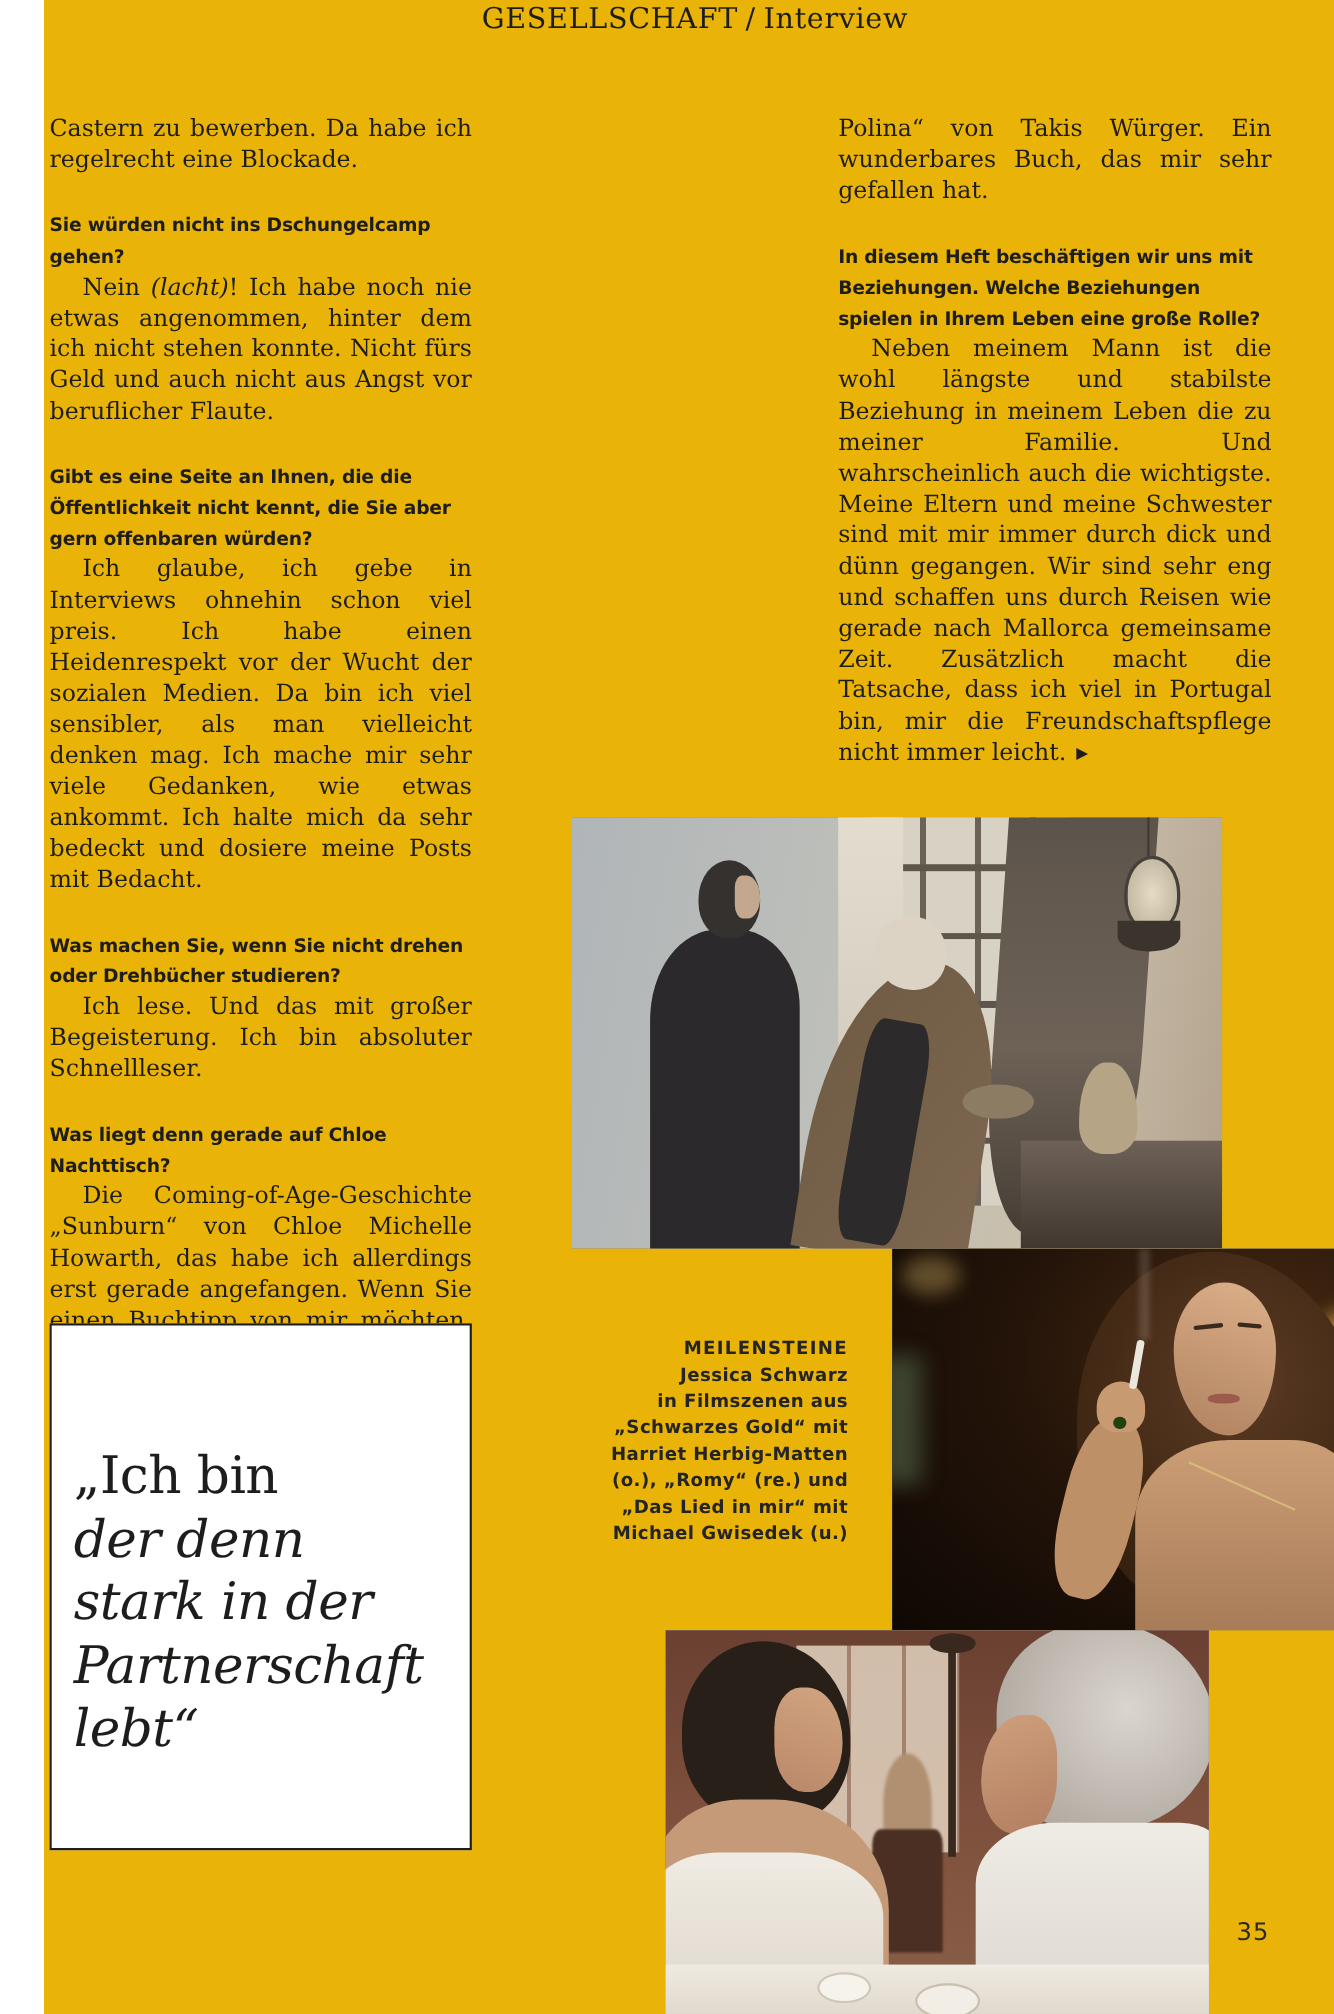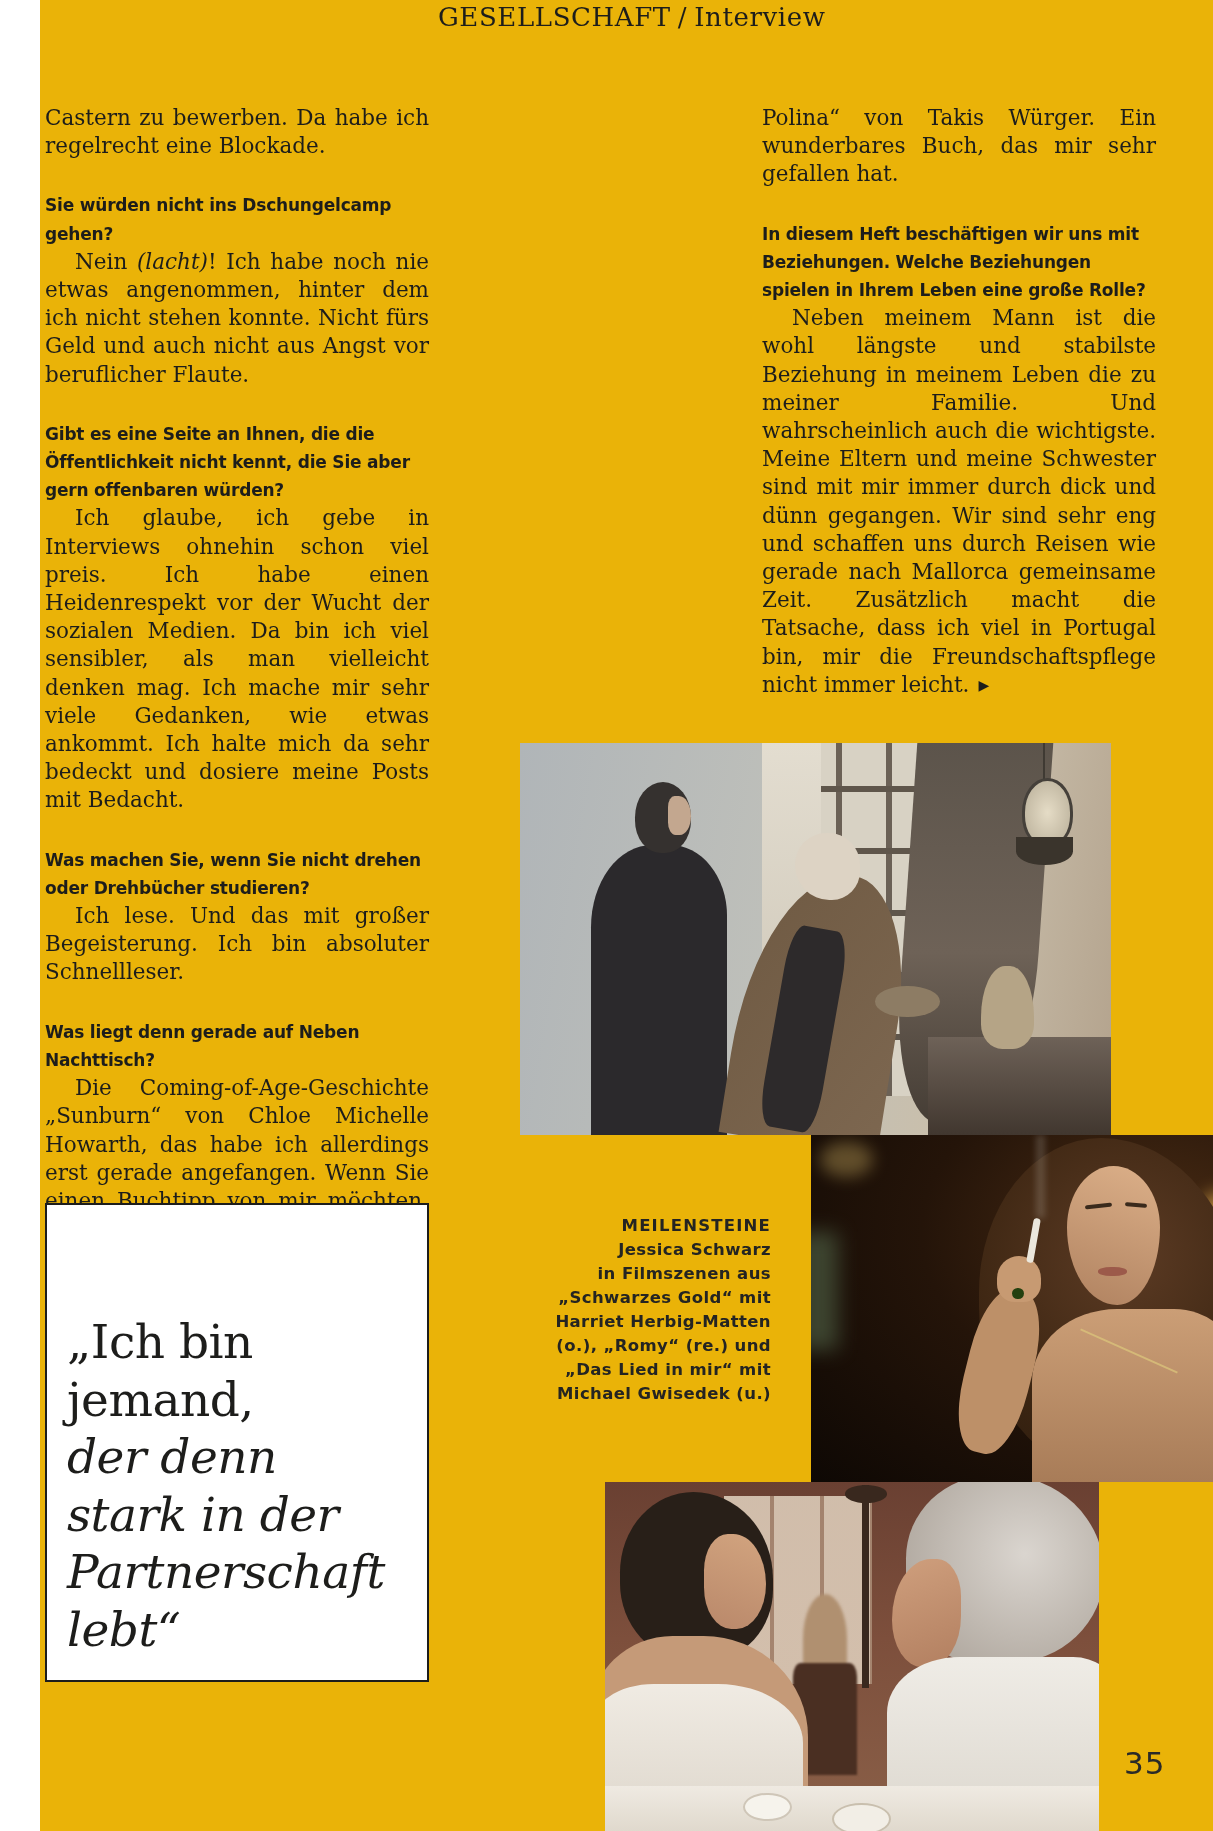--- a/index.html
+++ b/index.html
@@ -32,21 +32,21 @@
   .ql.it{font-style:italic;}
 
   
   .caption{position:absolute;right:482px;top:1214px;width:320px;text-align:right;
            font-family:"DejaVu Sans", sans-serif;font-weight:bold;font-size:16.5px;
            line-height:24px;letter-spacing:0.4px;color:#242422;}
   .cap-kicker{letter-spacing:1.2px;}
 
   
   .pageno{position:absolute;left:1084px;top:1745px;font-family:"DejaVu Sans", sans-serif;
-          font-size:31px;color:#2a2a28;letter-spacing:1px;}
+          font-size:22px;color:#2a2a28;letter-spacing:1px;}
 
   
   .photo{position:absolute;overflow:hidden;background:#888;}
   .photo *{position:absolute;}
   #photo1{left:480px;top:743px;width:591px;height:392px;}
   #photo2{left:771px;top:1135px;width:442px;height:347px;}
   #photo3{left:565px;top:1482px;width:494px;height:349px;}
 
   
   .p1-bg{inset:0;background:linear-gradient(100deg,#b0b5b8 0%,#bfc0ba 45%,#c9bfac 72%,#b3a28c 100%);}
@@ -146,21 +146,21 @@
 
     <p class="q">Sie würden nicht ins Dschungelcamp gehen?</p>
     <p class="body ans"><span>Nein </span><em>(lacht)</em><span>! Ich habe noch nie etwas angenommen, hinter dem ich nicht stehen konnte. Nicht fürs Geld und auch nicht aus Angst vor beruflicher Flaute.</span></p>
 
     <p class="q">Gibt es eine Seite an Ihnen, die die Öffentlichkeit nicht kennt, die Sie aber gern offenbaren würden?</p>
     <p class="body ans">Ich glaube, ich gebe in Interviews ohnehin schon viel preis. Ich habe einen Heidenrespekt vor der Wucht der sozialen Medien. Da bin ich viel sensibler, als man vielleicht denken mag. Ich mache mir sehr viele Gedanken, wie etwas ankommt. Ich halte mich da sehr bedeckt und dosiere meine Posts mit Bedacht.</p>
 
     <p class="q">Was machen Sie, wenn Sie nicht drehen oder Drehbücher studieren?</p>
     <p class="body ans">Ich lese. Und das mit großer Begeisterung. Ich bin absoluter Schnellleser.</p>
 
-    <p class="q">Was liegt denn gerade auf Neben Nachttisch?</p>
+    <p class="q">Was liegt denn gerade auf Chloe Nachttisch?</p>
     <p class="body ans">Die Coming-of-Age-Geschichte „Sunburn“ von Chloe Michelle Howarth, das habe ich allerdings erst gerade angefangen. Wenn Sie einen Buchtipp von mir möchten, dann „Für</p>
   </div>
 
   <div class="col col-right">
     <p class="body">Polina“ von Takis Würger. Ein wunderbares Buch, das mir sehr gefallen hat.</p>
 
     <p class="q">In diesem Heft beschäftigen wir uns mit Beziehungen. Welche Beziehungen spielen in Ihrem Leben eine große Rolle?</p>
     <p class="body ans"><span>Neben meinem Mann ist die wohl längste und stabilste Beziehung in meinem Leben die zu meiner Familie. Und wahrscheinlich auch die wichtigste. Meine Eltern und meine Schwester sind mit mir immer durch dick und dünn gegangen. Wir sind sehr eng und schaffen uns durch Reisen wie gerade nach Mallorca gemeinsame Zeit. Zusätzlich macht die Tatsache, dass ich viel in Portugal bin, mir die Freundschaftspflege nicht immer leicht.</span><span class="marker">▶</span></p>
   </div>
 
@@ -230,21 +230,20 @@
     <div class="cap-line">„Schwarzes Gold“ mit</div>
     <div class="cap-line">Harriet Herbig-Matten</div>
     <div class="cap-line">(o.), „Romy“ (re.) und</div>
     <div class="cap-line">„Das Lied in mir“ mit</div>
     <div class="cap-line">Michael Gwisedek (u.)</div>
   </div>
 
   <div class="quote-box">
     <div class="quote">
       <div class="ql">„Ich bin</div>
-      <div class="ql">jemand,</div>
       <div class="ql it">der denn</div>
       <div class="ql it">stark in der</div>
       <div class="ql it">Partnerschaft</div>
       <div class="ql it">lebt“</div>
     </div>
   </div>
 
   <div class="pageno">35</div>
 
 </div>

